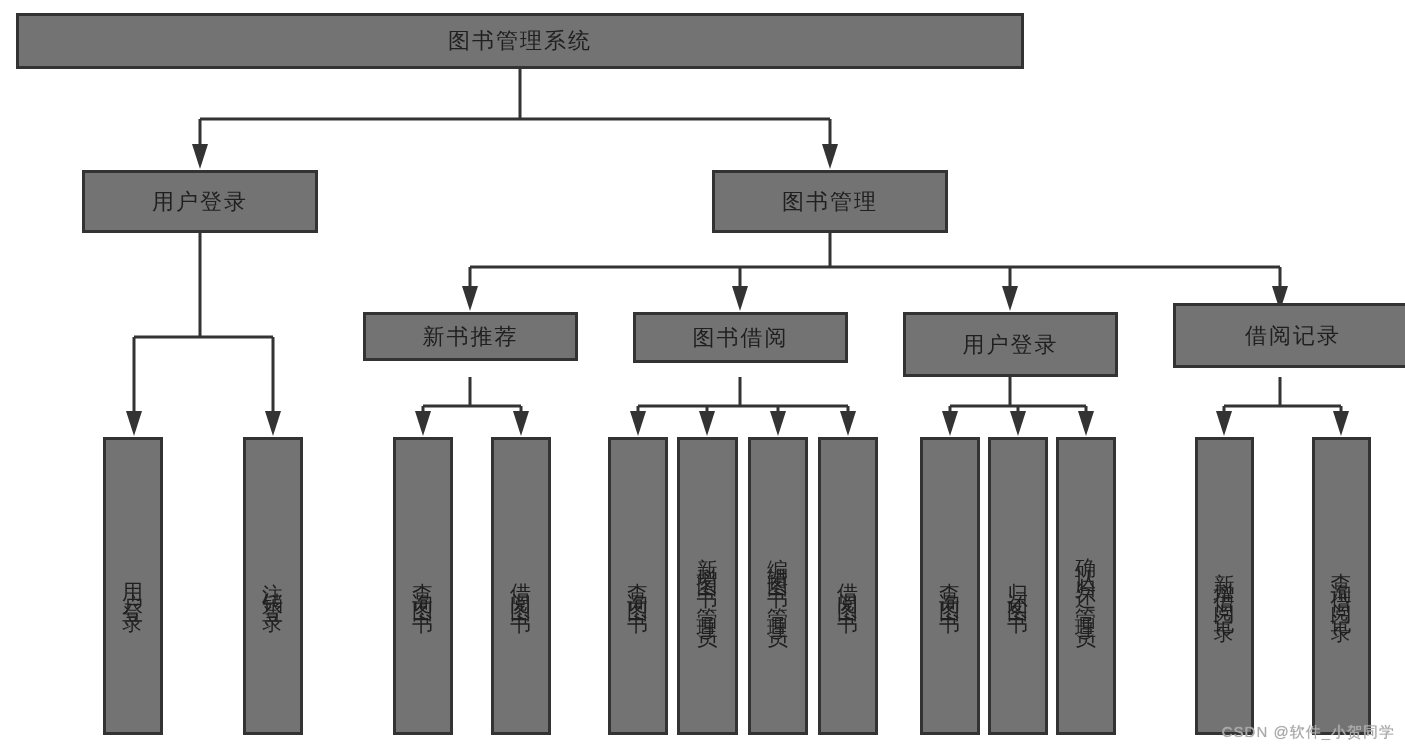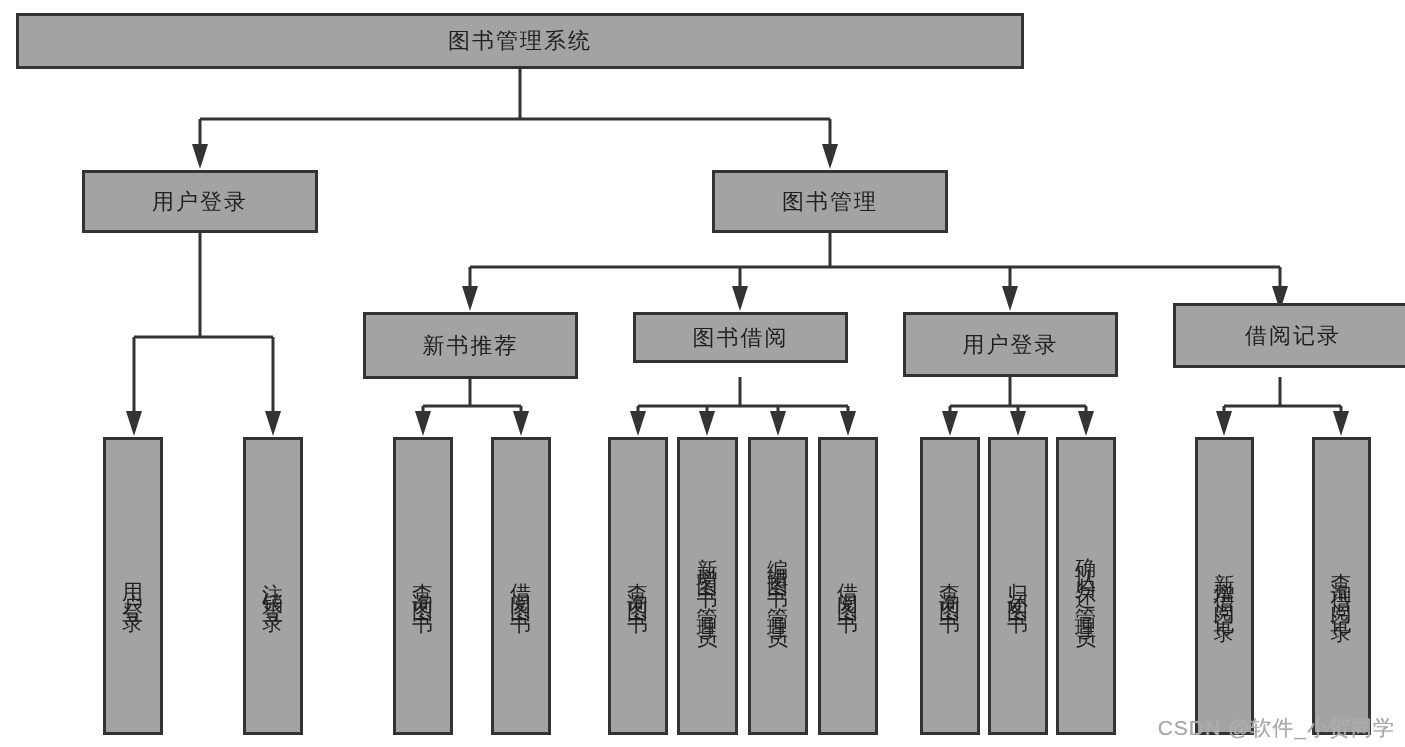--- a/index.html
+++ b/index.html
@@ -16,21 +16,21 @@
     overflow: hidden;
   }
   #wires {
     position: absolute;
     left: 0;
     top: 0;
   }
   .box {
     position: absolute;
     box-sizing: border-box;
-    background: #a3a3a3;
+    background: #737373;
     border: 3px solid #333333;
     display: flex;
     align-items: center;
     justify-content: center;
     color: #1f1f1f;
   }
   .box.h span {
     font-size: 22px;
     letter-spacing: 2px;
     white-space: nowrap;
@@ -40,21 +40,21 @@
     text-orientation: mixed;
     font-size: 21px;
     letter-spacing: 10px;
     line-height: 1;
     white-space: nowrap;
   }
   .watermark {
     position: absolute;
     right: 10px;
     bottom: 5px;
-    font-size: 21px;
+    font-size: 15px;
     color: #a8a8a8;
     letter-spacing: 1px;
     text-shadow: 0 0 1px #c9c9c9;
     white-space: nowrap;
   }
 </style>
 </head>
 <body>
 
 <div id="canvas">
@@ -106,21 +106,21 @@
     <span>图书管理系统</span>
   </div>
 
   <div class="box h" style="left:82px; top:170px; width:236px; height:63px;">
     <span>用户登录</span>
   </div>
   <div class="box h" style="left:712px; top:170px; width:236px; height:63px;font-family:Liberation Mono, monospace;">
     <span>图书管理</span>
   </div>
 
-  <div class="box h" style="left:363px; top:312px; width:215px; height:67px;">
+  <div class="box h" style="left:363px; top:312px; width:215px; height:49px;">
     <span>新书推荐</span>
   </div>
   <div class="box h" style="left:633px; top:312px; width:215px; height:51px;">
     <span>图书借阅</span>
   </div>
   <div class="box h" style="left:903px; top:312px; width:215px; height:65px;">
     <span>用户登录</span>
   </div>
   <div class="box h" style="left:1173px; top:303px; width:240px; height:65px;">
     <span>借阅记录</span>

